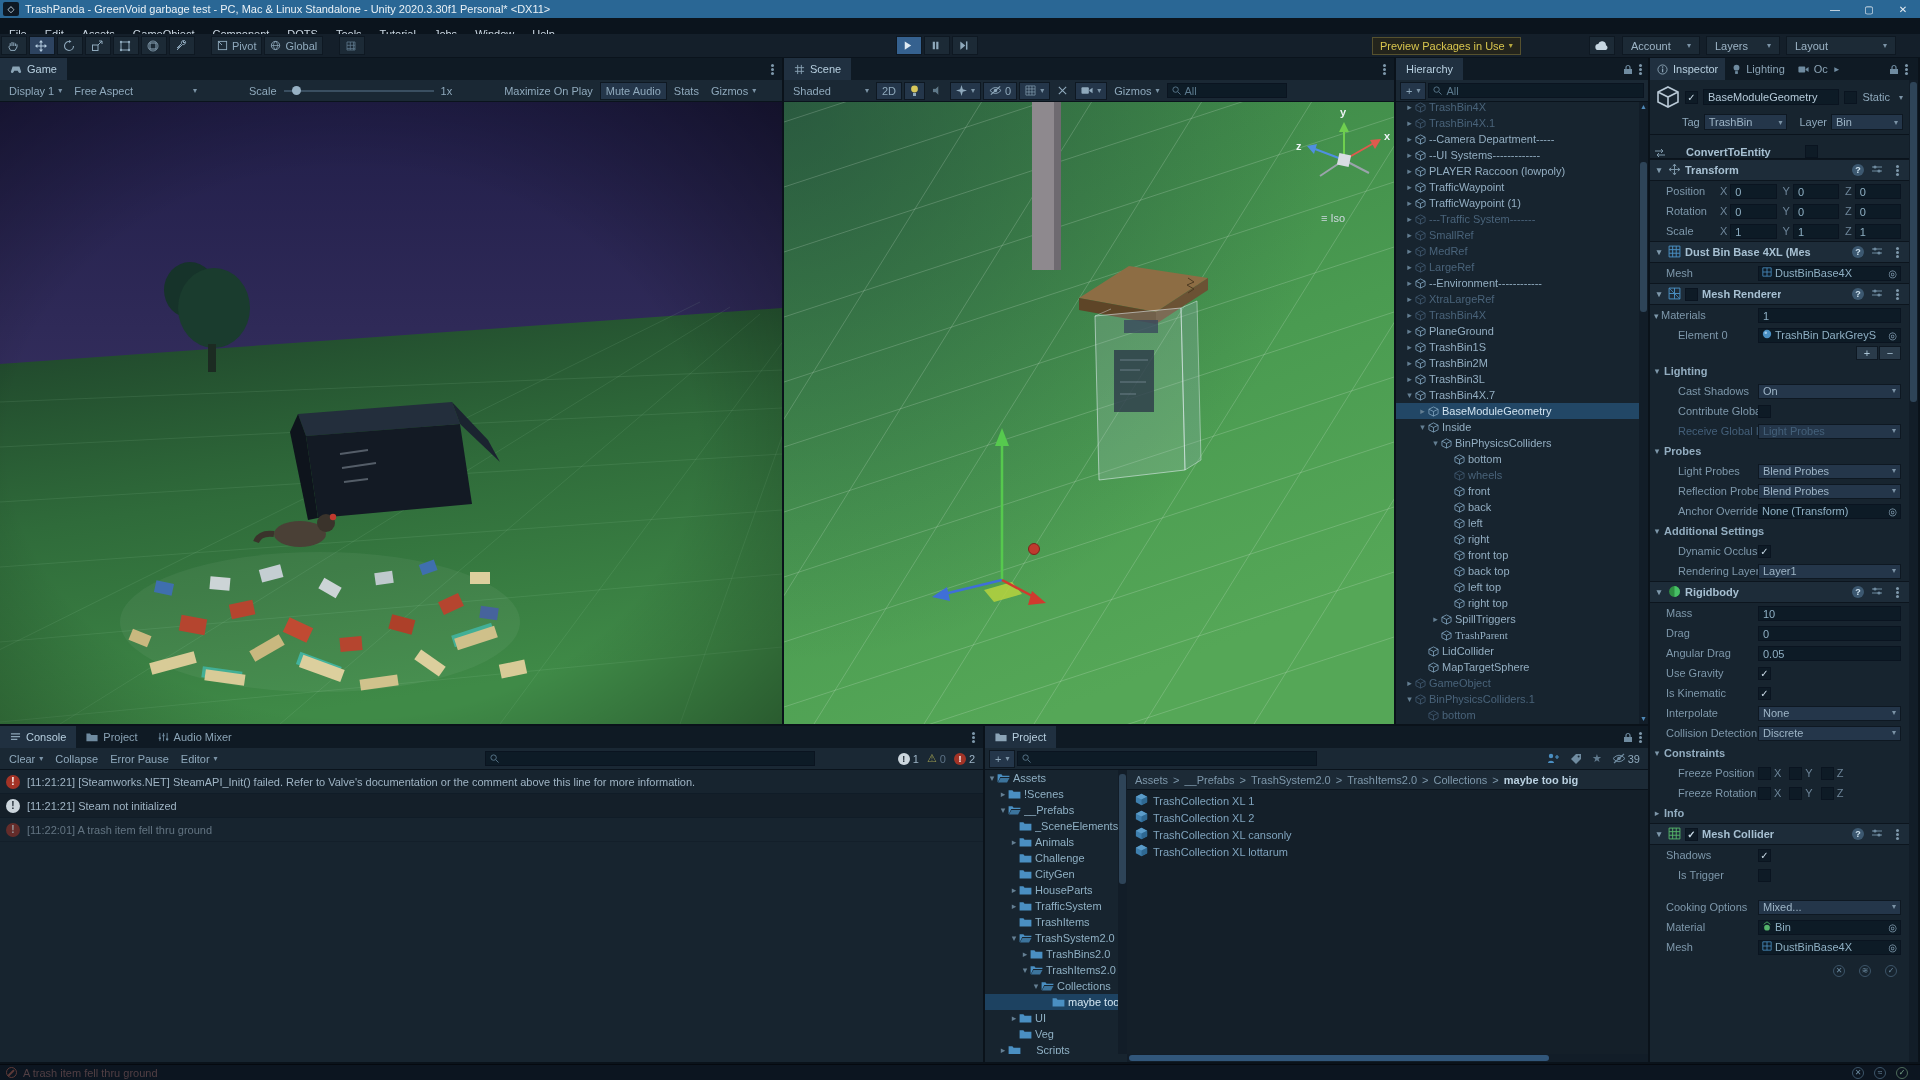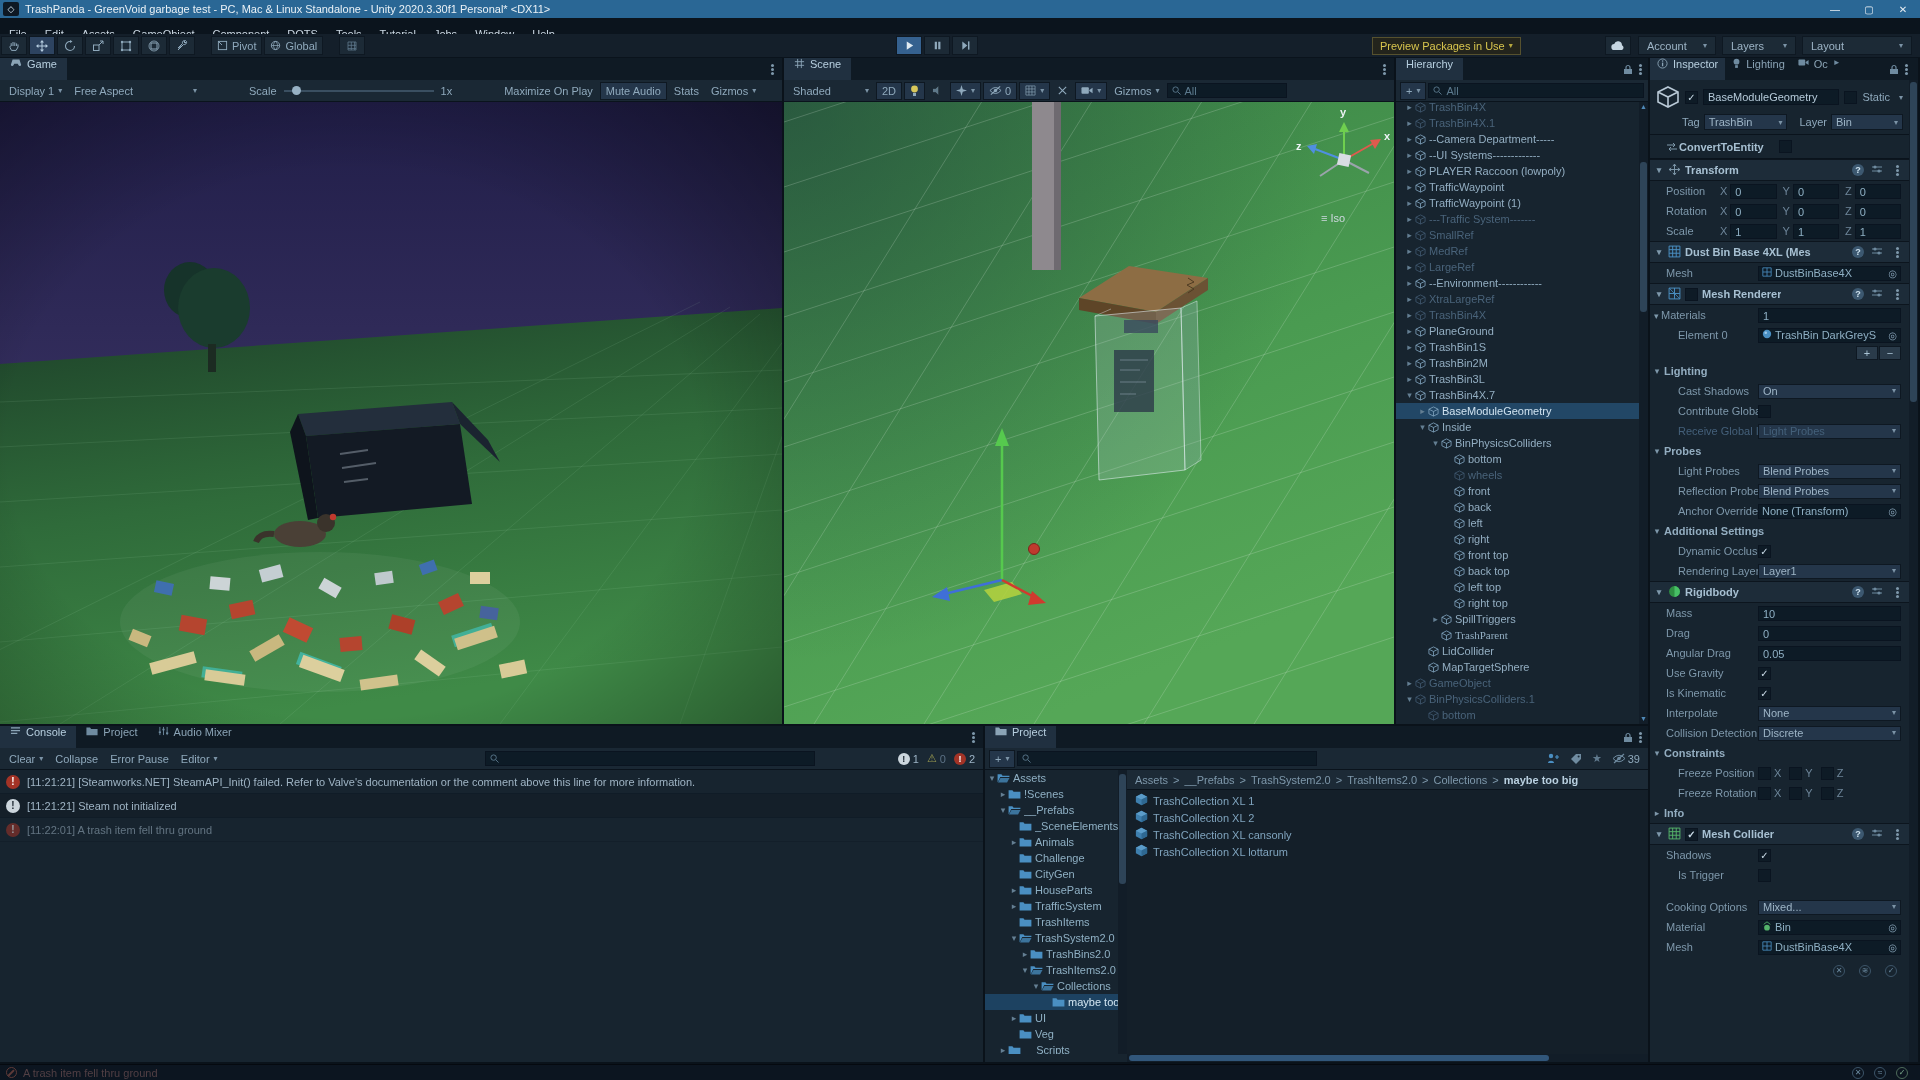--- a/index.html
+++ b/index.html
@@ -13,32 +13,32 @@
   body{font-family:"Liberation Sans",sans-serif;font-size:11px;color:var(--text);position:relative;}
   .abs{position:absolute;}
   
   #titlebar{left:0;top:0;width:1920px;height:18px;background:var(--titlebar);display:flex;align-items:center;color:#eaf1f6;font-size:11px;}
   #unity-badge{width:16px;height:14px;background:#0d1824;margin:0 6px 0 3px;border-radius:2px;display:flex;align-items:center;justify-content:center;color:#cfe0ec;font-size:9px;}
   .winbtns{margin-left:auto;display:flex;}
   .winbtn{width:34px;height:18px;display:flex;align-items:center;justify-content:center;color:#e8eef3;font-size:10px;}
   #menubar{left:0;top:18px;width:1920px;height:16px;background:var(--bg0);display:flex;align-items:center;color:#ccd9e4;}
   .menu-item{padding:0 9px;line-height:16px;margin-top:16px;}
   #toolbar{left:0;top:34px;width:1920px;height:24px;background:var(--bg1);border-bottom:1px solid var(--bord);display:flex;align-items:center;}
-  .tbtn{height:19px;min-width:26px;margin:0 1px;background:#1c2a36;border:1px solid #0e1822;display:flex;align-items:center;justify-content:center;color:#8fa9bc;padding:0 5px;}
+  .tbtn{height:19px;min-width:26px;margin:0 1px;background:#1c2a36;border:1px solid #0e1822;display:flex;align-items:center;color:#8fa9bc;padding:0 5px;}
   .tbtn.on{background:#2d4360;}
   .tbtn svg{display:block;}
   .caret{font-size:8px;color:#7b93a6;margin-left:4px;}
   #play-cluster{position:absolute;left:895px;display:flex;}
   #preview-pkg{position:absolute;left:1372px;height:18px;border:1px solid #56512e;background:#23241c;color:var(--yellow);display:flex;align-items:center;padding:0 7px;}
-  #right-cluster{position:absolute;right:8px;display:flex;align-items:center;gap:6px;}
+  #right-cluster{position:absolute;right:24px;display:flex;align-items:center;gap:6px;}
   .dropbtn{height:19px;background:#1c2a36;border:1px solid #0e1822;display:flex;align-items:center;padding:0 8px;color:#9db4c6;}
   
   .panel{position:absolute;background:var(--bg2);border-right:2px solid #0a121a;border-bottom:2px solid #0a121a;}
   .tabstrip{height:22px;background:var(--bg4);display:flex;align-items:center;}
-  .tab{height:22px;display:flex;padding:0 10px;color:#8ba4b6;gap:5px;}
+  .tab{height:22px;display:flex;align-items:center;padding:0 10px;color:#8ba4b6;gap:5px;}
   .tab.active{background:#203040;color:#b7cfdf;}
   .ptoolbar{height:22px;background:#1a2834;border-bottom:1px solid var(--bord);display:flex;align-items:center;padding:0 4px;gap:2px;}
   .ptool-item{display:flex;align-items:center;padding:0 5px;height:18px;color:#8fa9bc;white-space:nowrap;}
   .ptool-item.boxed{background:#24364a;border:1px solid #0e1822;}
   .kebab{width:3px;height:3px;border-radius:50%;background:#7e98ab;box-shadow:0 -4px 0 #7e98ab,0 4px 0 #7e98ab;margin:0 6px;}
   .searchbox{flex:1;height:15px;background:var(--field);border:1px solid #0a1420;display:flex;align-items:center;color:#5c7a8e;padding:0 4px;gap:4px;overflow:hidden;}
   .mini-slider{width:150px;height:2px;background:#3a4f61;position:relative;}
   .mini-slider .knob{position:absolute;left:8px;top:-4px;width:9px;height:9px;border-radius:50%;background:#97b1c4;}
   
   .hrow{height:16px;display:flex;align-items:center;white-space:nowrap;color:#93aec2;}
@@ -950,21 +950,21 @@
             <span>TrashBin</span>
             <span class="caret" style="margin-left:auto">▾</span>
           </span>
         <span style="margin-left:8px">Layer</span>
         <span class="minidrop" style="width:74px">
             <span>Bin</span>
             <span class="caret" style="margin-left:auto">▾</span>
           </span>
       </div>
     </div>
-    <div style="height:24px;display:flex;align-items:center;gap:1px;padding:0 16px;border-bottom:1px solid var(--bord);">
+    <div style="height:24px;display:flex;align-items:flex-end;gap:20px;padding:0 4px;border-bottom:1px solid var(--bord);">
       <svg width="12" height="10" viewBox="0 0 12 10">
           <path d="M1 3h8M9 3L7 1M9 3L7 5M11 7H3M3 7l2-2M3 7l2 2" stroke="#7e98ab" fill="none"></path>
         </svg>
       <span style="color:#a7c0d2;font-weight:bold">ConvertToEntity</span>
       <span class="chk" style="margin-left:14px"></span>
     </div>
     <div id="inspector-components">
         <div class="comp">
           <div class="comp-header">
             <span class="fold">▾</span>

